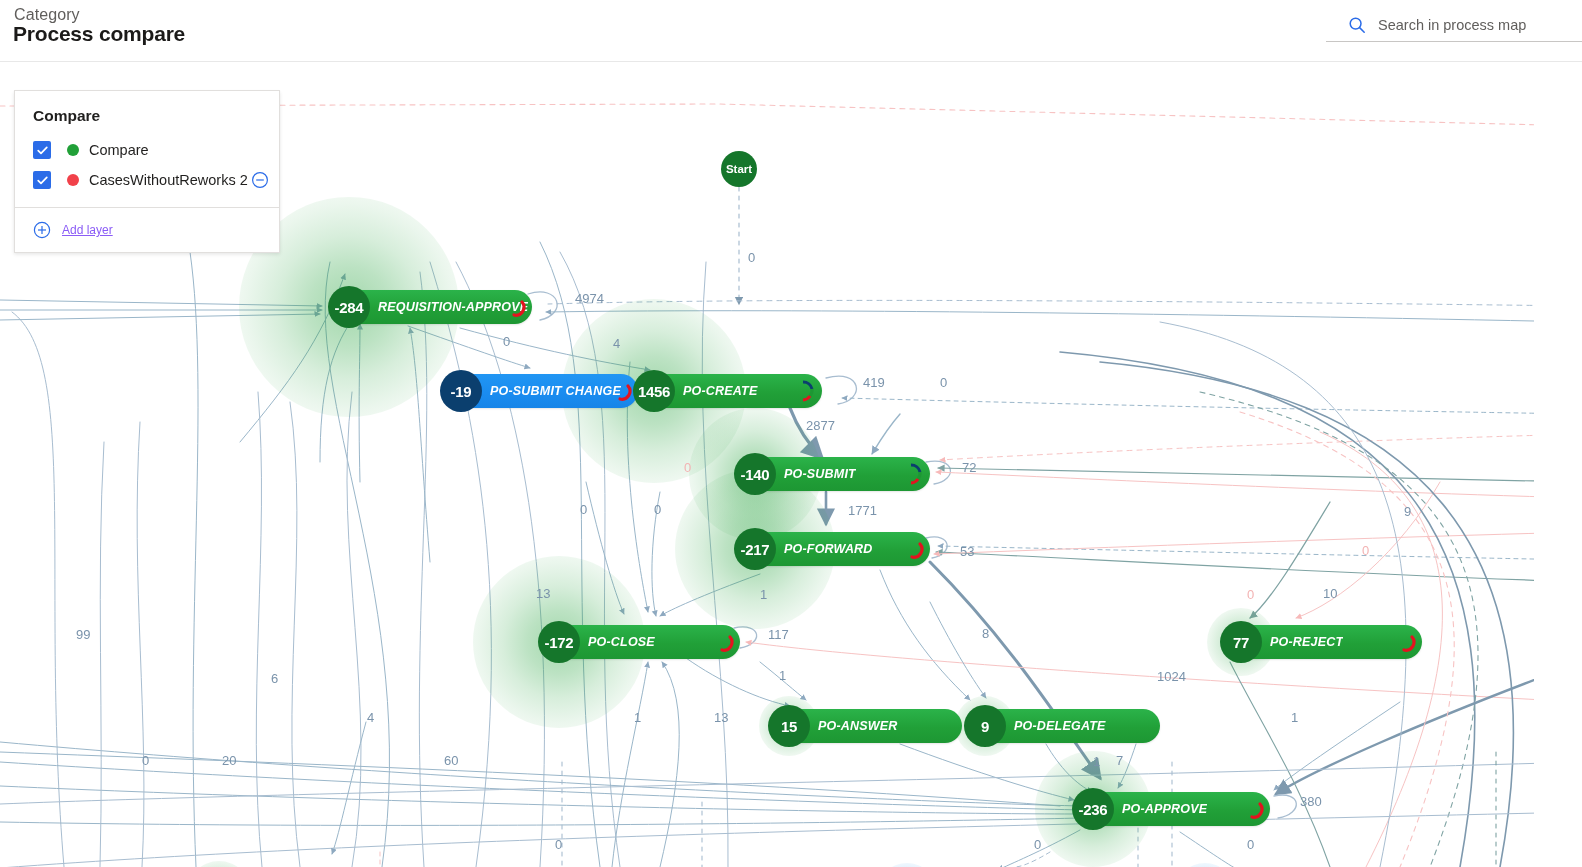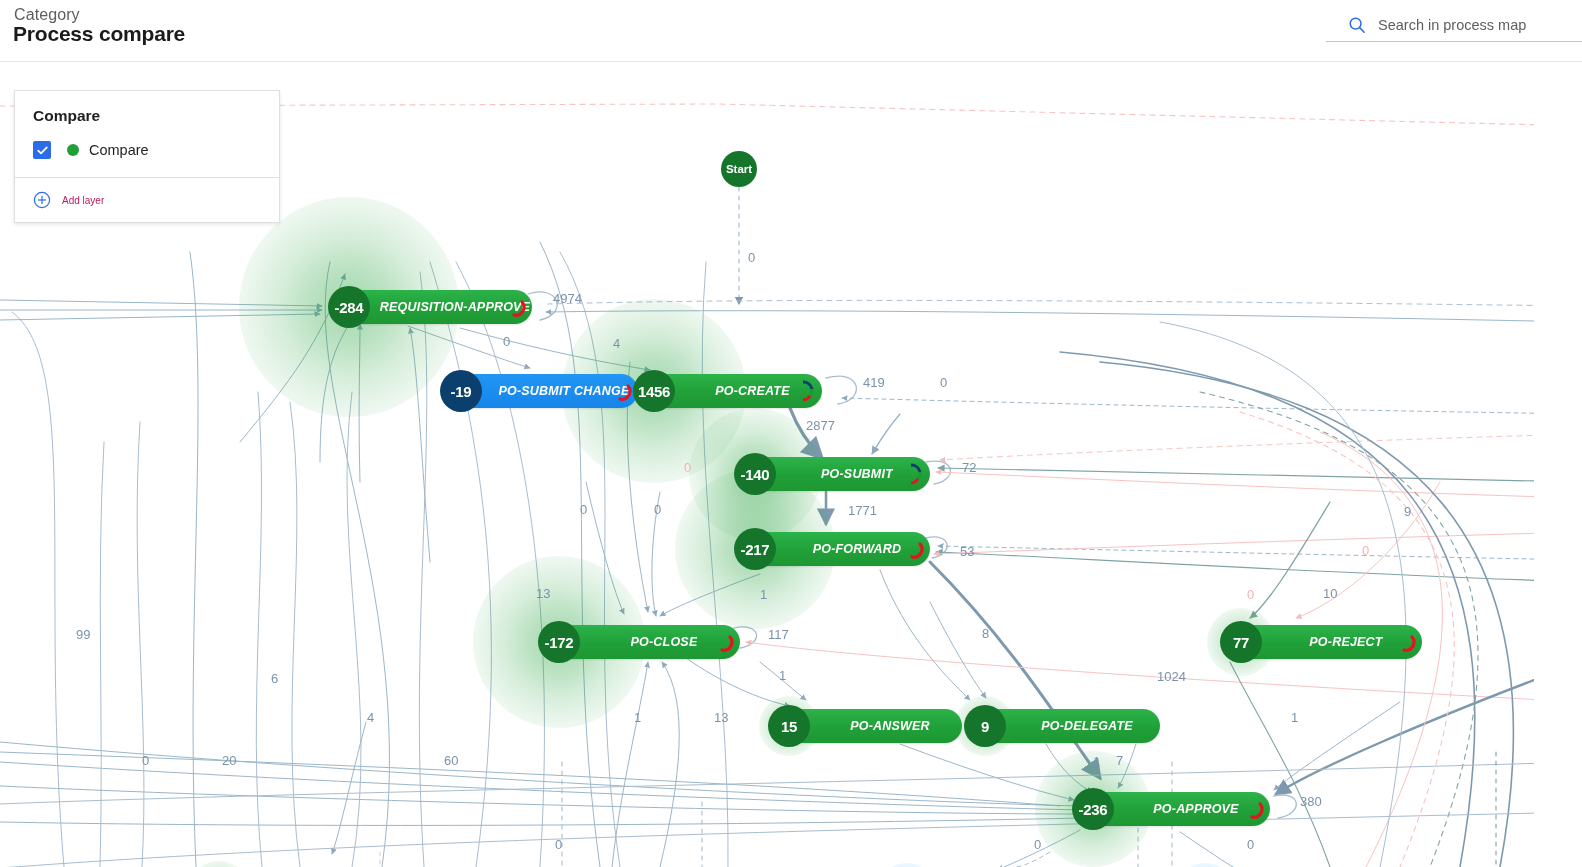--- a/index.html
+++ b/index.html
@@ -65,28 +65,27 @@
   }
   .lg-check svg { display:block; }
   .lg-dot { width: 12px; height: 12px; border-radius: 50%; margin-left: 16px; flex: 0 0 auto; }
   .lg-label { margin-left: 10px; font-size: 14.5px; color: #201f1e; white-space: nowrap; }
   .lg-remove { margin-left: auto; width: 18px; height: 18px; flex: 0 0 auto; cursor: pointer; }
   .legend-sep { height: 1px; background: #e1dfdd; margin: 0; }
   .legend-add {
     display: flex; align-items: center; height: 44px; padding: 0 18px; cursor: pointer;
   }
   .add-icon { width: 18px; height: 18px; flex: 0 0 auto; }
-  .add-label { margin-left: 11px; font-size: 10px; color: #be185d; }
+  .add-label { margin-left: 11px; font-size: 12px; color: #8b5cf6; text-decoration: underline; }
 
   
   .node {
     position: absolute; height: 34px; display: flex; align-items: center;
     border-radius: 17px; z-index: 12; cursor: pointer;
     box-shadow: 0 1px 2px rgba(0,0,0,.10);
-    justify-content: center;
   }
   .node.green { background: linear-gradient(180deg,#2bb34a 0%,#21a038 55%,#1d9733 100%); }
   .node.blue  { background: linear-gradient(180deg,#2196f3 0%,#1a8cf0 55%,#1785e8 100%); }
   .node-badge {
     position: absolute; left: -4px; top: -4px;
     width: 42px; height: 42px; border-radius: 50%;
     display: flex; align-items: center; justify-content: center;
     color: #fff; font-size: 15px; font-weight: 700; letter-spacing: -.3px;
     z-index: 2;
   }
@@ -371,21 +370,21 @@
               <path d="M13 7 A8 8 0 0 1 5 20" fill="none" stroke="#e3131f" stroke-width="3.2" stroke-linecap="round"></path>
             </svg>
           </span>
         </div>
         <div class="node-glow" style="left: 187px; top: 799px; width: 64px; height: 64px; background: radial-gradient(circle, rgba(33, 160, 56, 0.42) 0%, rgba(33, 160, 56, 0.3) 26%, rgba(33, 160, 56, 0.18) 46%, rgba(33, 160, 56, 0.09) 66%, rgba(33, 160, 56, 0.03) 82%, rgba(33, 160, 56, 0) 100%);"></div>
         <div class="node-glow" style="left: 877px; top: 801px; width: 60px; height: 60px; background: radial-gradient(circle, rgba(33, 150, 243, 0.42) 0%, rgba(33, 150, 243, 0.3) 26%, rgba(33, 150, 243, 0.18) 46%, rgba(33, 150, 243, 0.09) 66%, rgba(33, 150, 243, 0.03) 82%, rgba(33, 150, 243, 0) 100%);"></div>
         <div class="node-glow" style="left: 1175px; top: 801px; width: 60px; height: 60px; background: radial-gradient(circle, rgba(33, 150, 243, 0.42) 0%, rgba(33, 150, 243, 0.3) 26%, rgba(33, 150, 243, 0.18) 46%, rgba(33, 150, 243, 0.09) 66%, rgba(33, 150, 243, 0.03) 82%, rgba(33, 150, 243, 0) 100%);"></div>
       </div>
     <div id="labels-layer">
         <span class="elabel" style="left: 748px; top: 188px;">0</span>
-        <span class="elabel" style="left: 553px; top: 229px;">4974</span>
+        <span class="elabel" style="left: 575px; top: 229px;">4974</span>
         <span class="elabel" style="left: 503px; top: 272px;">0</span>
         <span class="elabel" style="left: 613px; top: 274px;">4</span>
         <span class="elabel" style="left: 863px; top: 313px;">419</span>
         <span class="elabel" style="left: 940px; top: 313px;">0</span>
         <span class="elabel" style="left: 806px; top: 356px;">2877</span>
         <span class="elabel red" style="left: 684px; top: 398px;">0</span>
         <span class="elabel" style="left: 962px; top: 398px;">72</span>
         <span class="elabel" style="left: 848px; top: 441px;">1771</span>
         <span class="elabel" style="left: 580px; top: 440px;">0</span>
         <span class="elabel" style="left: 654px; top: 440px;">0</span>
@@ -424,20 +423,33 @@
     <div class="legend-items" id="legend-items">
         <div class="legend-row">
           <div class="lg-check">
             <svg width="13" height="13" viewBox="0 0 13 13">
               <path d="M2.2 6.6 L5 9.4 L10.8 3.4" fill="none" stroke="#fff" stroke-width="1.7" stroke-linecap="round" stroke-linejoin="round"></path>
             </svg>
           </div>
           <span class="lg-dot" style="background: rgb(33, 160, 56);"></span>
           <span class="lg-label">Compare</span>
         </div>
+        <div class="legend-row">
+          <div class="lg-check">
+            <svg width="13" height="13" viewBox="0 0 13 13">
+              <path d="M2.2 6.6 L5 9.4 L10.8 3.4" fill="none" stroke="#fff" stroke-width="1.7" stroke-linecap="round" stroke-linejoin="round"></path>
+            </svg>
+          </div>
+          <span class="lg-dot" style="background: rgb(241, 65, 74);"></span>
+          <span class="lg-label">CasesWithoutReworks 2</span>
+          <span class="lg-remove"><svg width="18" height="18" viewBox="0 0 18 18">
+              <circle cx="9" cy="9" r="7.4" fill="none" stroke="#2b6ce8" stroke-width="1.2"></circle>
+              <line x1="5.2" y1="9" x2="12.8" y2="9" stroke="#2b6ce8" stroke-width="1.2"></line>
+            </svg></span>
+        </div>
       </div>
     <div class="legend-sep"></div>
     <div class="legend-add">
       <span class="add-icon">
         <svg width="18" height="18" viewBox="0 0 18 18">
           <circle cx="9" cy="9" r="7.6" fill="none" stroke="#2b6ce8" stroke-width="1.2"></circle>
           <line x1="9" y1="5" x2="9" y2="13" stroke="#2b6ce8" stroke-width="1.2"></line>
           <line x1="5" y1="9" x2="13" y2="9" stroke="#2b6ce8" stroke-width="1.2"></line>
         </svg>
       </span>

